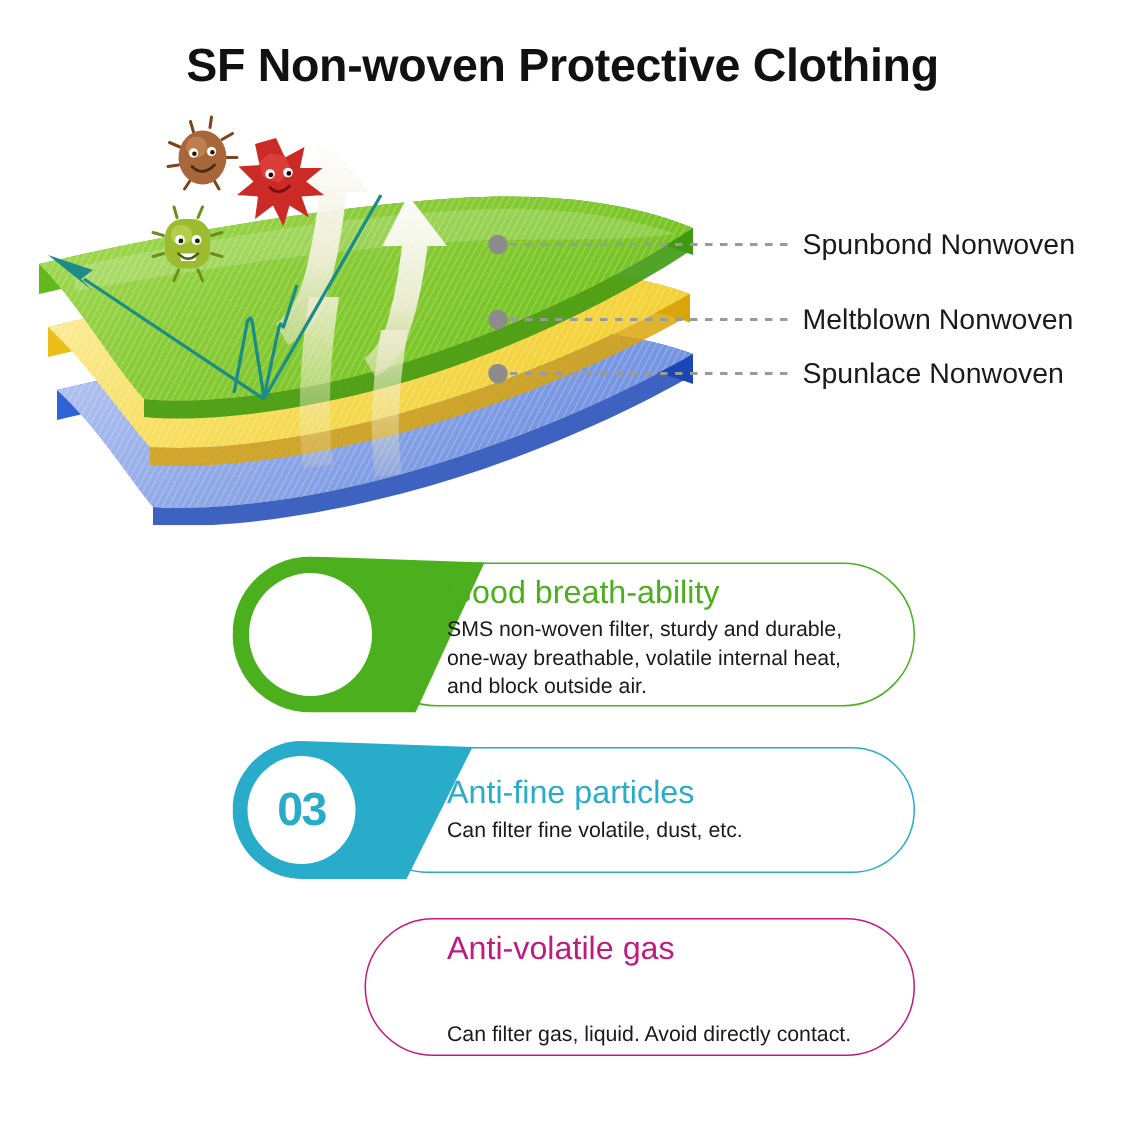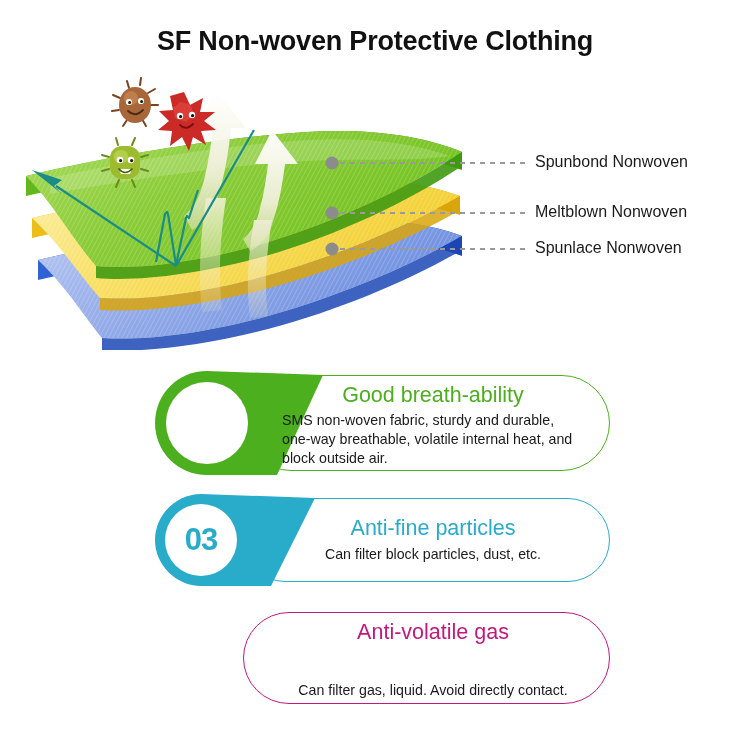--- a/index.html
+++ b/index.html
@@ -16,40 +16,40 @@
     -webkit-font-smoothing: antialiased;
   }
 
   
   .page-title {
     position: absolute;
     top: 26px;
     left: 0;
     width: 750px;
     text-align: center;
-    font-size: 27px;
+    font-size: 31px;
     font-weight: bold;
     color: #111111;
     letter-spacing: -0.2px;
   }
 
   
   .fabric-figure {
     position: absolute;
     top: 70px;
     left: 10px;
     width: 740px;
     height: 280px;
   }
   .fabric-svg { display: block; }
 
   
   .leader-label {
     position: absolute;
-    font-size: 16px;
+    font-size: 19px;
     color: #1a1a1a;
     white-space: nowrap;
   }
   #leader-label-0 { left: 535px; top: 153px; }
   #leader-label-1 { left: 535px; top: 203px; }
   #leader-label-2 { left: 535px; top: 239px; }
 
   
   .cards {
     position: absolute;
@@ -81,28 +81,27 @@
     position: absolute;
     left: 0;
     top: 0;
     width: 190px;
     height: 100%;
   }
   .badge-svg { display: block; width: 100%; height: 100%; }
 
   .card-text {
     position: absolute;
-    left: 127px;
+    left: 143px;
     top: 0;
     right: 26px;
     height: 100%;
     display: flex;
     flex-direction: column;
     justify-content: center;
-    align-items: center;
   }
   .card-0 .card-text { padding-top: 2px; }
   .card-1 .card-text { padding-top: 0px; }
   .card-2 .card-text { padding-top: 2px; gap: 33px; }
 
   .card-heading {
     font-size: 21.5px;
     color: currentColor;
     line-height: 1.18;
     margin-bottom: 3px;
@@ -309,36 +308,36 @@
   <div class="card card-0" id="card-0" style="color: rgb(76, 175, 30);">
     <div class="card-outline"></div>
     <div class="card-badge">
       <svg class="badge-svg" viewBox="0 0 190 104" preserveAspectRatio="none">
         <path d="M52,0 C23,0 0,23 0,52 C0,81 23,104 52,104 L122,104 L168,4 Z" fill="currentColor"></path>
         <circle cx="52" cy="52" r="41" fill="#ffffff"></circle>
       </svg>
     </div>
     <div class="card-text">
       <div class="card-heading">Good breath-ability</div>
-      <div class="card-body">SMS non-woven fabric, sturdy and durable, one-way breathable, volatile internal heat, and block outside air.</div>
+      <div class="card-body">SMS non-woven filter, sturdy and durable, one-way breathable, volatile internal heat, and block outside air.</div>
     </div>
   </div>
 
   <div class="card card-1" id="card-1" style="color: rgb(41, 171, 202);">
     <div class="card-outline"></div>
     <div class="card-badge">
       <svg class="badge-svg" viewBox="0 0 190 92" preserveAspectRatio="none">
         <path d="M46,0 C21,0 0,21 0,46 C0,71 21,92 46,92 L116,92 L160,4 Z" fill="currentColor"></path>
         <circle cx="46" cy="46" r="36" fill="#ffffff"></circle>
       </svg>
       <div style="position:absolute;left:0;top:0;width:92px;height:92px;display:flex;align-items:center;justify-content:center;font-size:31px;font-weight:bold;color:currentColor;letter-spacing:-1px;">03</div>
     </div>
     <div class="card-text">
       <div class="card-heading">Anti-fine particles</div>
-      <div class="card-body">Can filter block particles, dust, etc.</div>
+      <div class="card-body">Can filter fine volatile, dust, etc.</div>
     </div>
   </div>
 
   <div class="card card-2" id="card-2" style="color: rgb(194, 25, 126);">
     <div class="card-outline"></div>
     <div class="card-text">
       <div class="card-heading">Anti-volatile gas</div>
       <div class="card-body">Can filter gas, liquid. Avoid directly contact.</div>
     </div>
   </div>

